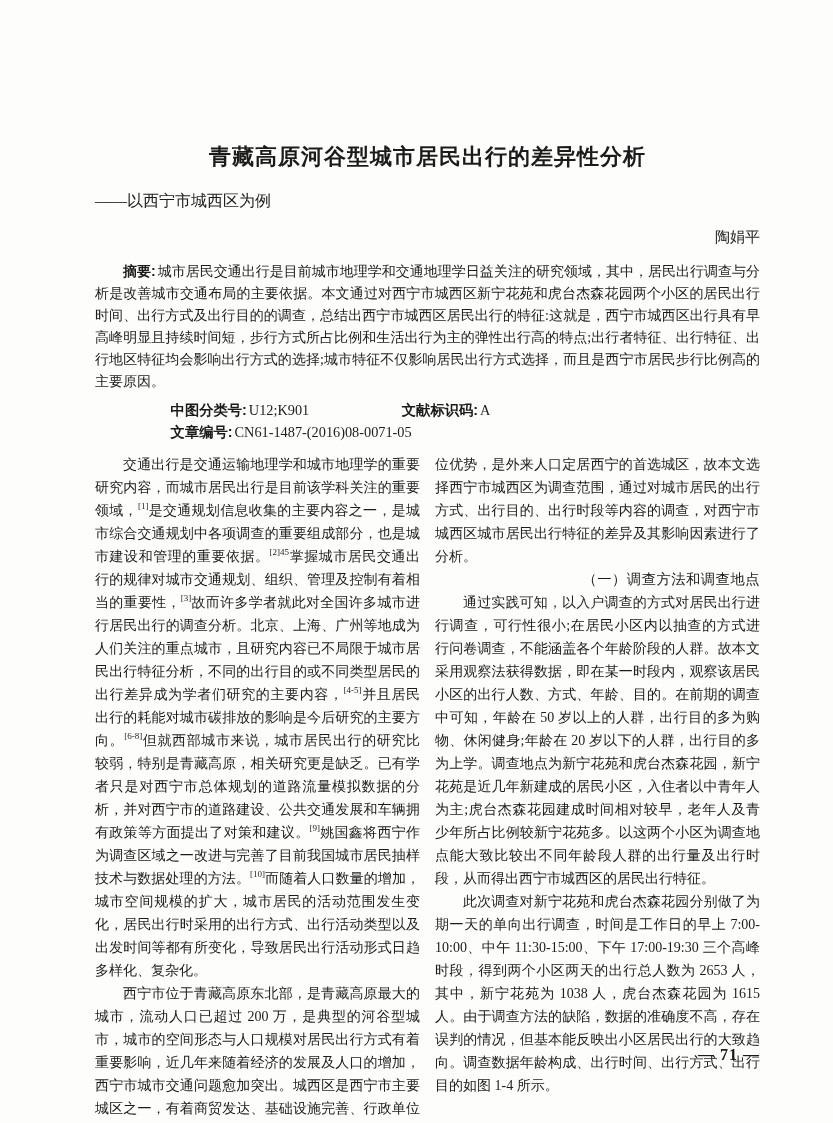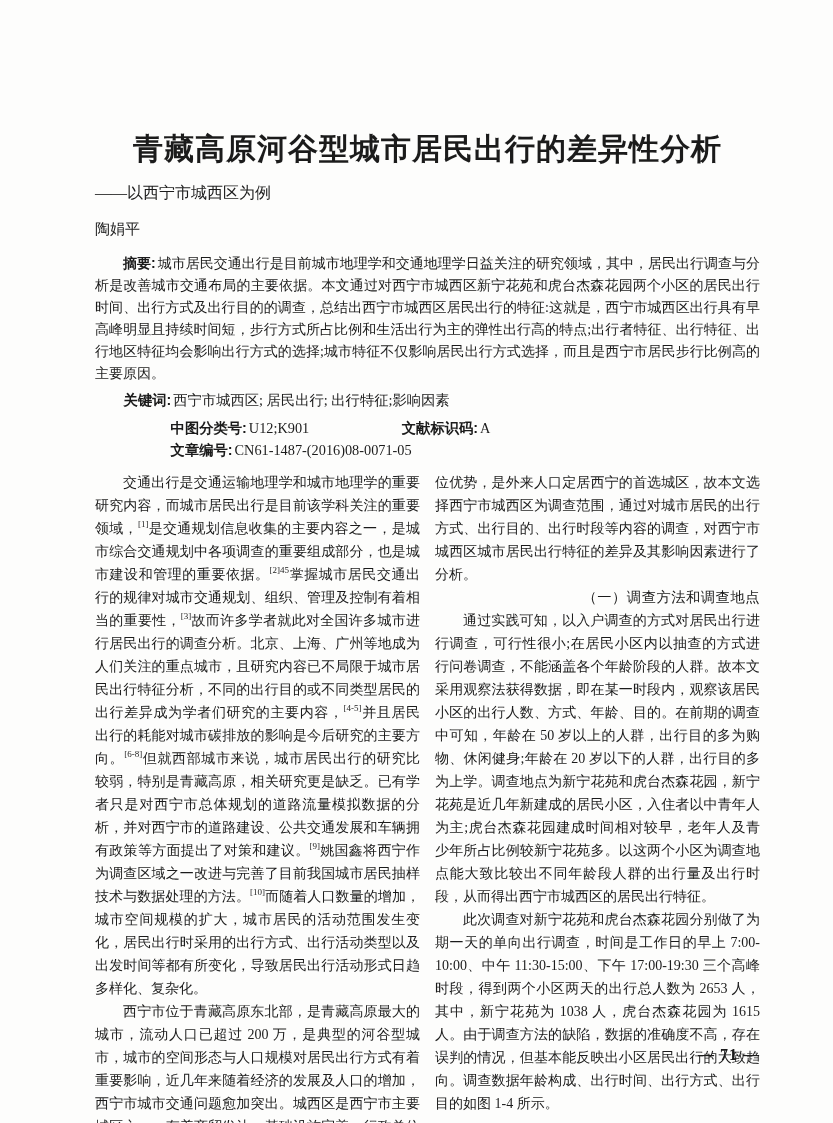--- a/index.html
+++ b/index.html
@@ -6,25 +6,25 @@
   .page{
     position:relative;
     width:833px;height:1123px;
     background:#fdfdfc;color:#1b1b1b;
     font-family:"Liberation Serif","DejaVu Serif",serif;
     box-sizing:border-box;
     padding:128px 73px 0 95px;
     overflow:hidden;
   }
   .title{
-    font-size:30px;font-weight:bold;text-align:center;
-    margin:0;letter-spacing:1px;line-height:42px;
+    font-size:22px;font-weight:bold;text-align:center;
+    margin:8px;letter-spacing:1px;line-height:42px;
   }
   .subtitle{font-size:16px;text-align:left;margin-top:12px;line-height:22px;}
-  .author{font-size:15px;text-align:left;margin-top:14px;line-height:22px;}
+  .author{font-size:15px;text-align:right;margin-top:14px;line-height:22px;}
   .abstract{
     font-size:14px;line-height:22px;text-align:justify;
     text-indent:2em;margin:12px 0 0 0;
   }
   .lbl{
     font-family:"Liberation Sans","DejaVu Sans",sans-serif;
     font-weight:bold;margin-right:2px;
   }
   .keywords{font-size:14.3px;line-height:22px;text-indent:2em;margin:4px 0 0 0;}
   .clc-line{font-size:14.3px;line-height:22px;margin:6px 0 0 0;padding-left:2em;}
@@ -58,21 +58,20 @@
 <div class="page">
 
   <h1 class="title">青藏高原河谷型城市居民出行的差异性分析</h1>
 
   <div class="subtitle">——以西宁市城西区为例</div>
 
   <div class="author">陶娟平</div>
 
   <p class="abstract"><span class="lbl">摘要:</span><span>城市居民交通出行是目前城市地理学和交通地理学日益关注的研究领域，其中，居民出行调查与分析是改善城市交通布局的主要依据。本文通过对西宁市城西区新宁花苑和虎台杰森花园两个小区的居民出行时间、出行方式及出行目的的调查，总结出西宁市城西区居民出行的特征:这就是，西宁市城西区出行具有早高峰明显且持续时间短，步行方式所占比例和生活出行为主的弹性出行高的特点;出行者特征、出行特征、出行地区特征均会影响出行方式的选择;城市特征不仅影响居民出行方式选择，而且是西宁市居民步行比例高的主要原因。</span></p>
 
-  <p class="keywords"><span class="lbl">关键词:</span><span>西宁市城西区; 居民出行; 出行特征;影响因素</span></p>
 
   <p class="clc-line">
     <span class="clc-group"><span class="lbl">中图分类号:</span><span>U12;K901</span></span>
     <span class="clc-group"><span class="lbl">文献标识码:</span><span>A</span></span>
     <span class="clc-group"><span class="lbl">文章编号:</span><span>CN61-1487-(2016)08-0071-05</span></span>
   </p>
 
   <div class="columns">
     <div class="col" id="col-left">
         <p class="para">交通出行是交通运输地理学和城市地理学的重要研究内容，而城市居民出行是目前该学科关注的重要领域，<sup>[1]</sup>是交通规划信息收集的主要内容之一，是城市综合交通规划中各项调查的重要组成部分，也是城市建设和管理的重要依据。<sup>[2]45</sup>掌握城市居民交通出行的规律对城市交通规划、组织、管理及控制有着相当的重要性，<sup>[3]</sup>故而许多学者就此对全国许多城市进行居民出行的调查分析。北京、上海、广州等地成为人们关注的重点城市，且研究内容已不局限于城市居民出行特征分析，不同的出行目的或不同类型居民的出行差异成为学者们研究的主要内容，<sup>[4-5]</sup>并且居民出行的耗能对城市碳排放的影响是今后研究的主要方向。<sup>[6-8]</sup>但就西部城市来说，城市居民出行的研究比较弱，特别是青藏高原，相关研究更是缺乏。已有学者只是对西宁市总体规划的道路流量模拟数据的分析，并对西宁市的道路建设、公共交通发展和车辆拥有政策等方面提出了对策和建议。<sup>[9]</sup>姚国鑫将西宁作为调查区域之一改进与完善了目前我国城市居民抽样技术与数据处理的方法。<sup>[10]</sup>而随着人口数量的增加，城市空间规模的扩大，城市居民的活动范围发生变化，居民出行时采用的出行方式、出行活动类型以及出发时间等都有所变化，导致居民出行活动形式日趋多样化、复杂化。</p>

